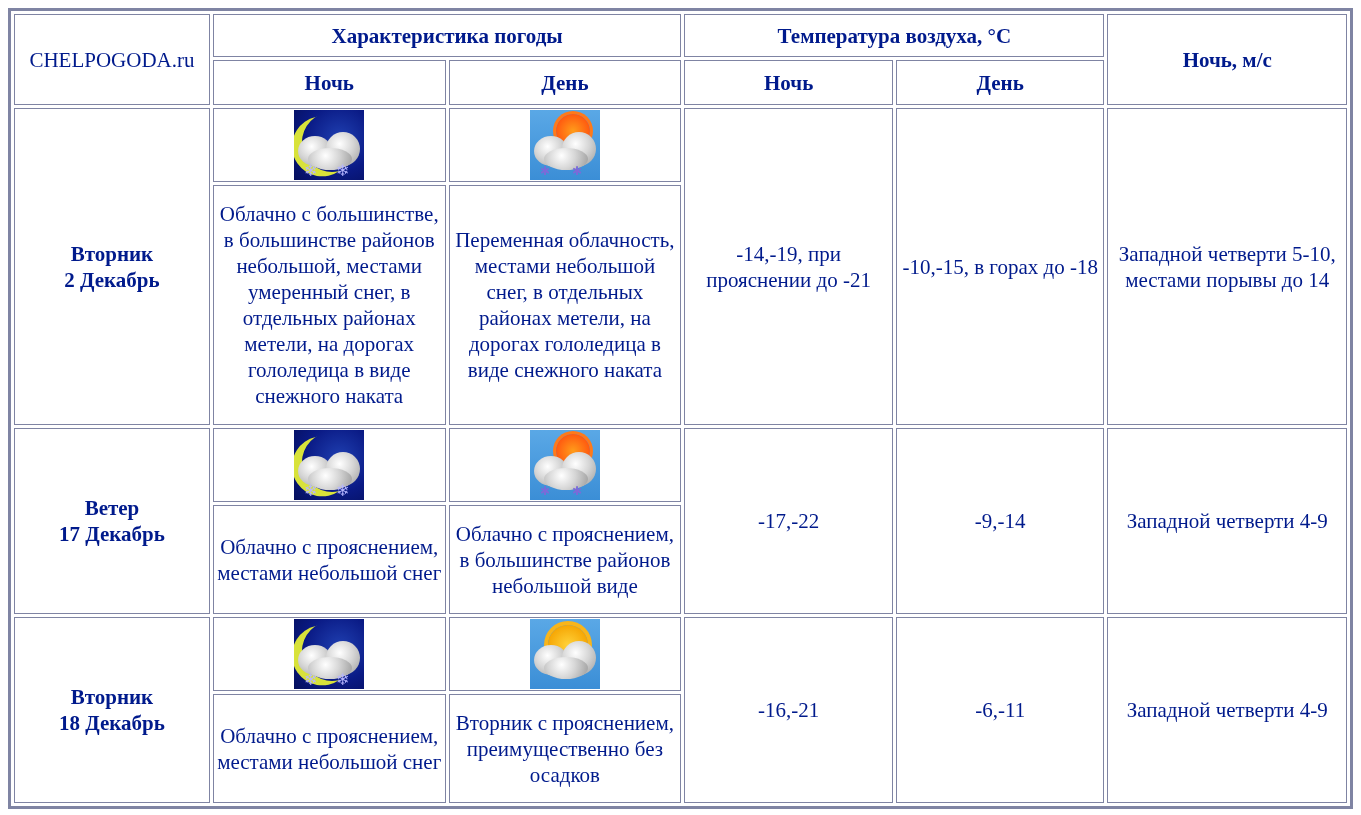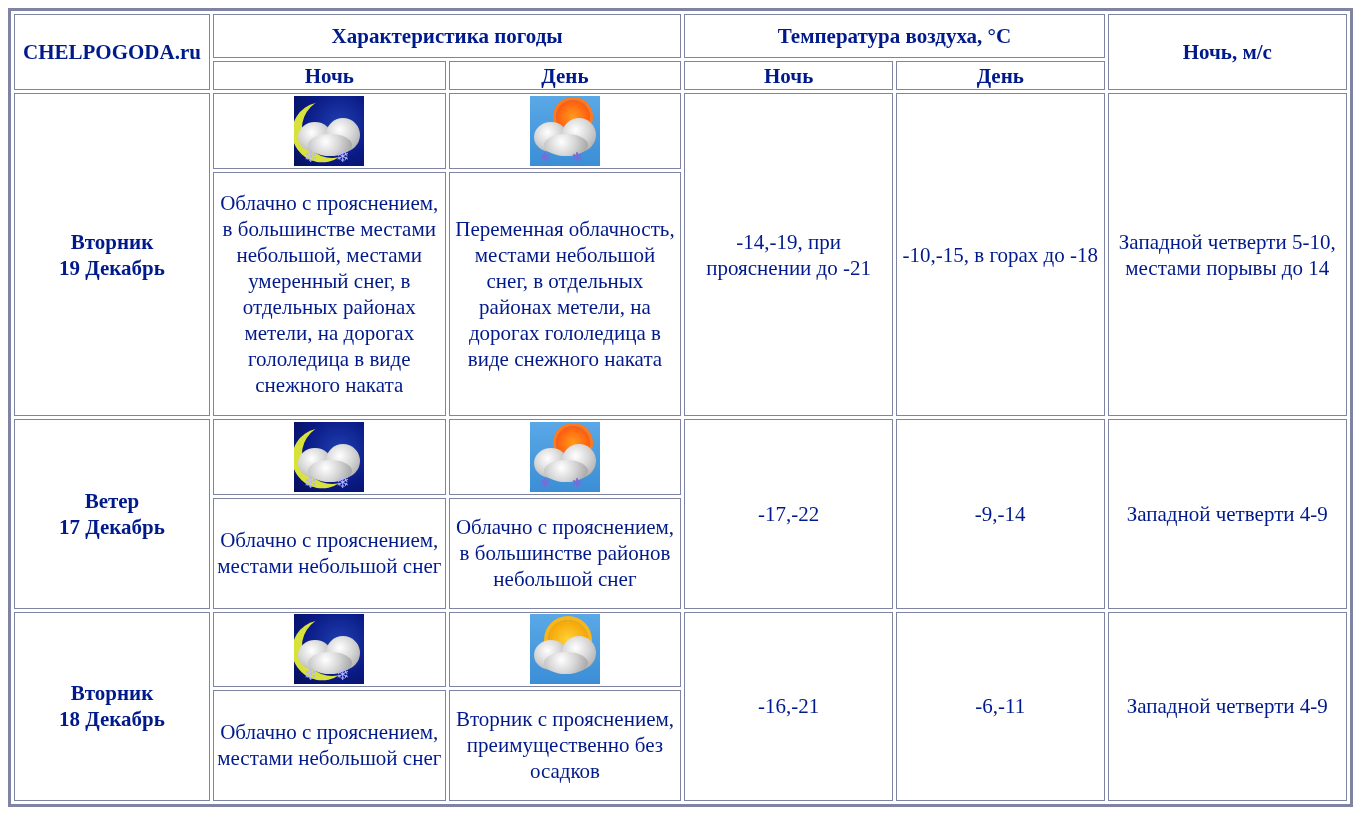--- a/index.html
+++ b/index.html
@@ -17,21 +17,21 @@
     border: 1px solid #7f84a3;
     text-align: center;
     vertical-align: middle;
     color: #001a8c;
     font-family: "Liberation Serif", "DejaVu Serif", serif;
     font-size: 21px;
     line-height: 26px;
     padding: 0 2px;
   }
   td.hdr { font-weight: bold; font-size: 21px; }
-  td.brand { font-weight: bold; font-size: 19px; padding: 0 1px; }
+  td.brand { font-weight: normal; font-size: 19px; padding: 0 1px; }
   td.day { font-weight: bold; }
   td.icon-cell { height: 72px; padding: 1px 0; }
   .icon {
     display: inline-block; width: 70px; height: 70px; position: relative; overflow: hidden;
     vertical-align: middle;
   }
   .icon.night { background: radial-gradient(circle at 65% 40%, #1f3fb0 0%, #0a1a85 55%, #050f5c 100%); }
   .icon.day { background: linear-gradient(180deg, #5aa8e6 0%, #3b8ed6 100%); }
   .moon {
     position: absolute; left: 8px; top: 2px; width: 60px; height: 60px; border-radius: 50%;
@@ -73,50 +73,50 @@
     <col style="width:209px">
     <col style="width:240px">
   </colgroup>
   <tbody>
       <tr style="height:43px">
     <td class="brand" rowspan="2">CHELPOGODA.ru</td>
     <td class="hdr" colspan="2">Характеристика погоды</td>
     <td class="hdr" colspan="2">Температура воздуха, °C</td>
     <td class="hdr" rowspan="2">Ночь, м/с</td>
   </tr>
-  <tr style="height:29px">
+  <tr style="height:45px">
     <td class="hdr">Ночь</td>
     <td class="hdr">День</td>
     <td class="hdr">Ночь</td>
     <td class="hdr">День</td>
   </tr>
 
   <tr>
     <td class="day" rowspan="2">
       <span>Вторник</span><br>
-      <span>19 Декабрь</span>
+      <span>2 Декабрь</span>
     </td>
     <td class="icon-cell">
       <span class="icon night">
         <span class="moon"></span><span class="cloud c1"></span><span class="cloud c2"></span><span class="cloud c3"></span>
         <span class="flake f1">❄</span><span class="flake f2">❄</span>
       </span>
     </td>
     <td class="icon-cell">
       <span class="icon day">
         <span class="sun"></span><span class="cloud c1"></span><span class="cloud c2"></span><span class="cloud c3"></span>
         <span class="flake small f1">✱</span><span class="flake small f2">✱</span>
       </span>
     </td>
     <td rowspan="2">-14,-19, при прояснении до -21</td>
     <td rowspan="2">-10,-15, в горах до -18</td>
     <td rowspan="2">Западной четверти 5-10, местами порывы до 14</td>
   </tr>
   <tr style="height:240px">
-    <td>Облачно с прояснением, в большинстве местами небольшой, местами умеренный снег, в отдельных районах метели, на дорогах гололедица в виде снежного наката</td>
+    <td>Облачно с большинстве, в большинстве районов небольшой, местами умеренный снег, в отдельных районах метели, на дорогах гололедица в виде снежного наката</td>
     <td>Переменная облачность, местами небольшой снег, в отдельных районах метели, на дорогах гололедица в виде снежного наката</td>
   </tr>
 
   <tr>
     <td class="day" rowspan="2">
       <span>Ветер</span><br>
       <span>17 Декабрь</span>
     </td>
     <td class="icon-cell">
       <span class="icon night">
@@ -129,21 +129,21 @@
         <span class="sun"></span><span class="cloud c1"></span><span class="cloud c2"></span><span class="cloud c3"></span>
         <span class="flake small f1">✱</span><span class="flake small f2">✱</span>
       </span>
     </td>
     <td rowspan="2">-17,-22</td>
     <td rowspan="2">-9,-14</td>
     <td rowspan="2">Западной четверти 4-9</td>
   </tr>
   <tr style="height:109px">
     <td>Облачно с прояснением, местами небольшой снег</td>
-    <td>Облачно с прояснением, в большинстве районов небольшой снег</td>
+    <td>Облачно с прояснением, в большинстве районов небольшой виде</td>
   </tr>
 
   <tr>
     <td class="day" rowspan="2">
       <span>Вторник</span><br>
       <span>18 Декабрь</span>
     </td>
     <td class="icon-cell">
       <span class="icon night">
         <span class="moon"></span><span class="cloud c1"></span><span class="cloud c2"></span><span class="cloud c3"></span>

